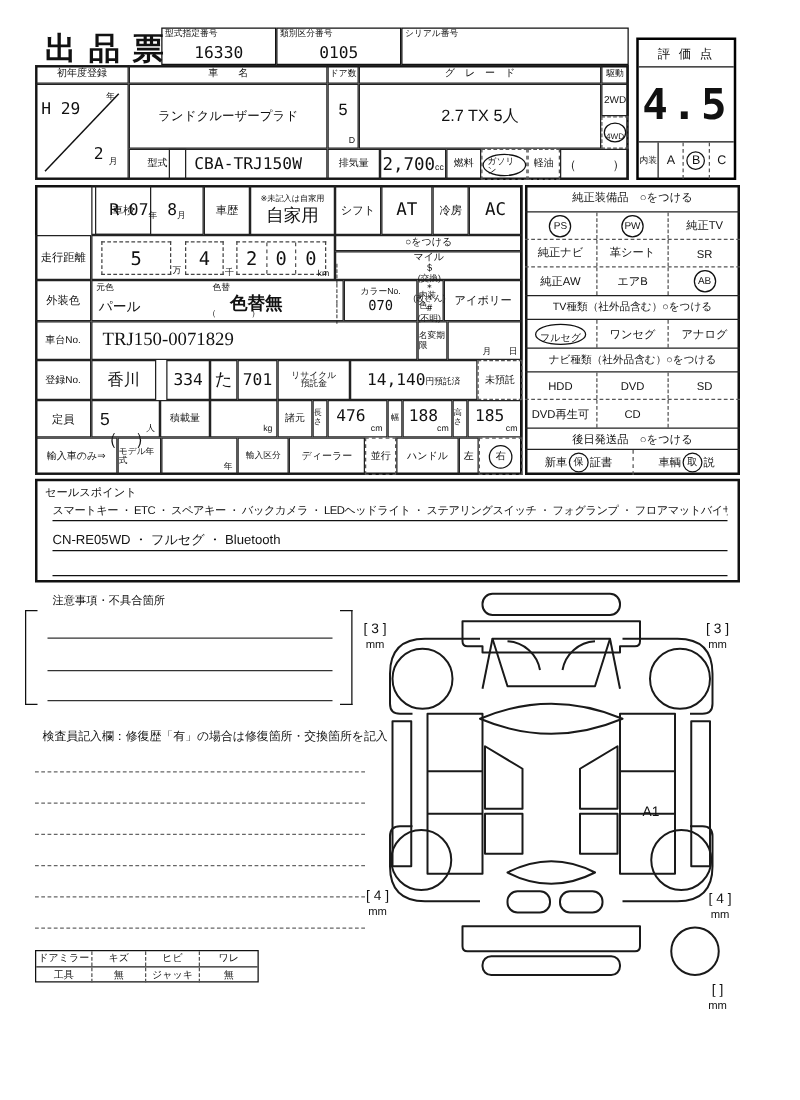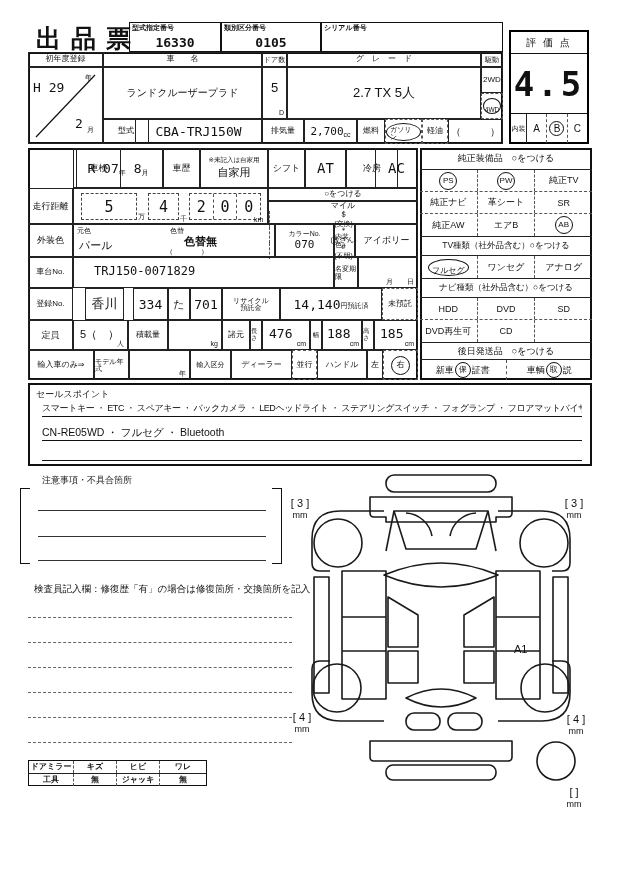--- a/index.html
+++ b/index.html
@@ -1,29 +1,29 @@
 <!DOCTYPE html>
 <html><head>
 <meta charset="utf-8">
 <style>
   html,body{margin:0;padding:0;background:#e8e8e8;}
   .sheet{position:relative;width:640px;height:880px;background:#fff;color:#111;
          font-family:"Liberation Sans","DejaVu Sans",sans-serif;overflow:hidden;}
   .a{position:absolute;box-sizing:border-box;}
-  .bx{border:1.5px solid #111;font-weight:bold;}
+  .bx{border:1.5px solid #111;}
   .bn{border:1px solid #222;}
   .b2{border:2px solid #111;}
   .f{display:flex;align-items:center;justify-content:center;}
   .fc{display:flex;flex-direction:column;align-items:center;justify-content:center;}
   .lb{font-size:8px;line-height:1.1;}
   .lb7{font-size:7px;line-height:1.05;}
   .s9{font-size:9px;}
   .s10{font-size:10px;}
   .s11{font-size:11px;}
-  .s12{font-size:11px;}
+  .s12{font-size:14px;}
   .s13{font-size:13px;}
   .v{font-family:"DejaVu Sans Mono","Liberation Mono",monospace;}
   .dl{border-left:1px dashed #555;}
   .db{border-bottom:1px dashed #555;}
   .sb{border-bottom:1px solid #222;}
   .st{border-top:1px solid #222;}
   .circ{display:inline-flex;align-items:flex-end;justify-content:center;
         border:1.5px solid #111;border-radius:50%;padding:0 3px;height:15px;min-width:13px;line-height:1;}
   .circ-c{display:inline-flex;align-items:center;justify-content:center;
         border:1.3px solid #111;border-radius:50%;width:13px;height:13px;padding:0;line-height:1;}
@@ -172,21 +172,21 @@
   <div class="a bn fc" style="left:200px;top:148px;width:68px;height:40px;">
     <span style="font-size:6.5px;">※未記入は自家用</span>
     <span class="s12">自家用</span>
   </div>
   <div class="a bn f s9" style="left:268px;top:148px;width:37px;height:40px;">
       <span>シフト</span>
     </div>
   <div class="a bn f v" style="left:305px;top:148px;width:41px;height:40px;font-size:14px;">
       <span>AT</span>
     </div>
-  <div class="a bn f s9" style="left:346px;top:148px;width:52px;height:40px;">
+  <div class="a bn f s9" style="left:346px;top:148px;width:29px;height:40px;">
       <span>冷房</span>
     </div>
   <div class="a bn f v" style="left:375px;top:148px;width:43px;height:40px;font-size:14px;">
       <span>AC</span>
     </div>
 
   <div class="a bn f s9" style="left:28px;top:188px;width:45px;height:36px;">
       <span>走行距離</span>
     </div>
   <div class="a bn" style="left:73px;top:188px;width:195px;height:36px;">
@@ -244,33 +244,33 @@
       <span>内装色</span>
     </div>
   <div class="a bn f s9" style="left:355px;top:224px;width:63px;height:33px;">
       <span>アイボリー</span>
     </div>
 
   <div class="a bn f lb" style="left:28px;top:257px;width:45px;height:31px;">
       <span>車台No.</span>
     </div>
   <div class="a bn" style="left:73px;top:257px;width:261px;height:31px;">
-    <span class="a v" style="left:20px;top:6px;font-size:12px;">TRJ150-0071829</span>
+    <span class="a v" style="left:8px;top:6px;font-size:15px;font-family:Liberation Serif, serif;">TRJ150-0071829</span>
   </div>
   <div class="a bn vert lb7" style="left:334px;top:257px;width:24px;height:31px;">
       <span>名変期限</span>
     </div>
   <div class="a bn" style="left:358px;top:257px;width:60px;height:31px;">
     <span class="a lb7" style="right:3px;bottom:2px;">月　　日</span>
   </div>
 
   <div class="a bn f lb" style="left:28px;top:288px;width:45px;height:32px;">
       <span>登録No.</span>
     </div>
-  <div class="a bn f s13" style="left:73px;top:288px;width:39px;height:32px;margin-left:12px;">
+  <div class="a bn f s13" style="left:73px;top:288px;width:52px;height:32px;">
       <span>香川</span>
     </div>
   <div class="a bn f v s13" style="left:133px;top:288px;width:35px;height:32px;">
       <span>334</span>
     </div>
   <div class="a bn f s12" style="left:168px;top:288px;width:22px;height:32px;">
       <span>た</span>
     </div>
   <div class="a bn f v s13" style="left:190px;top:288px;width:32px;height:32px;">
       <span>701</span>

